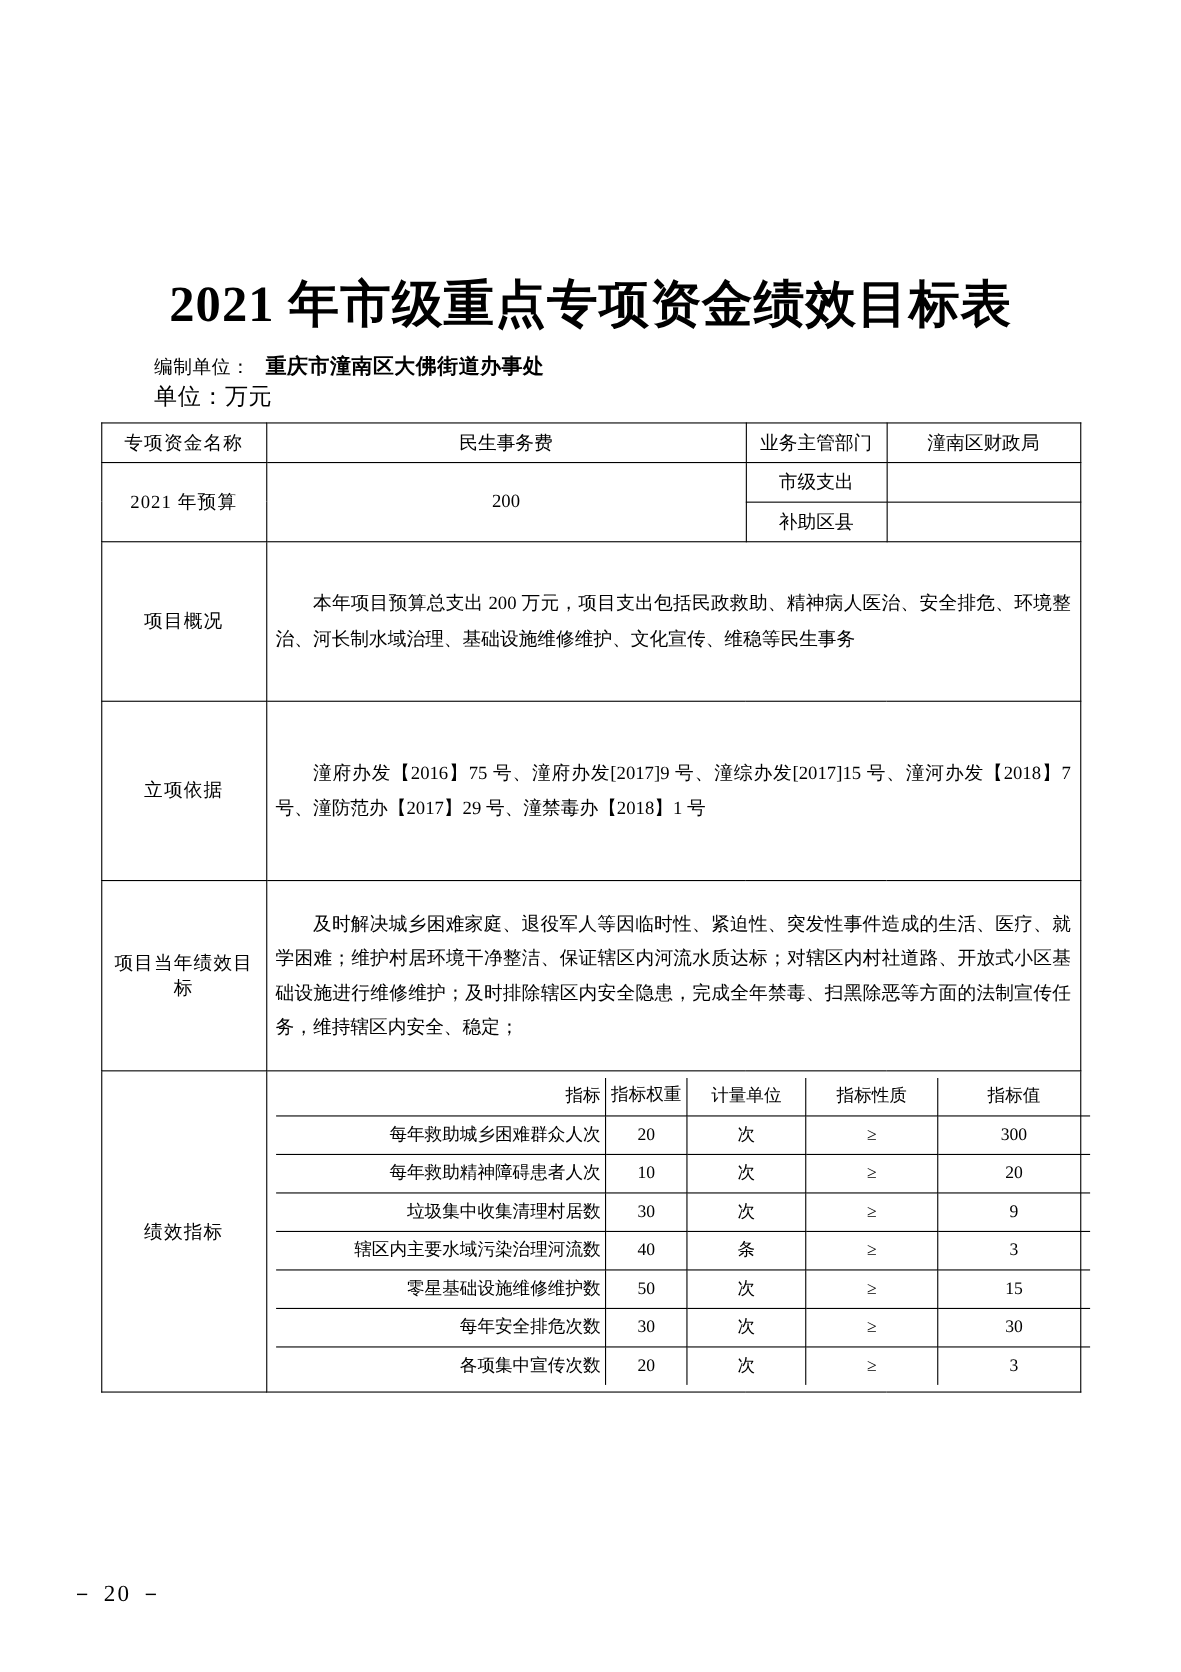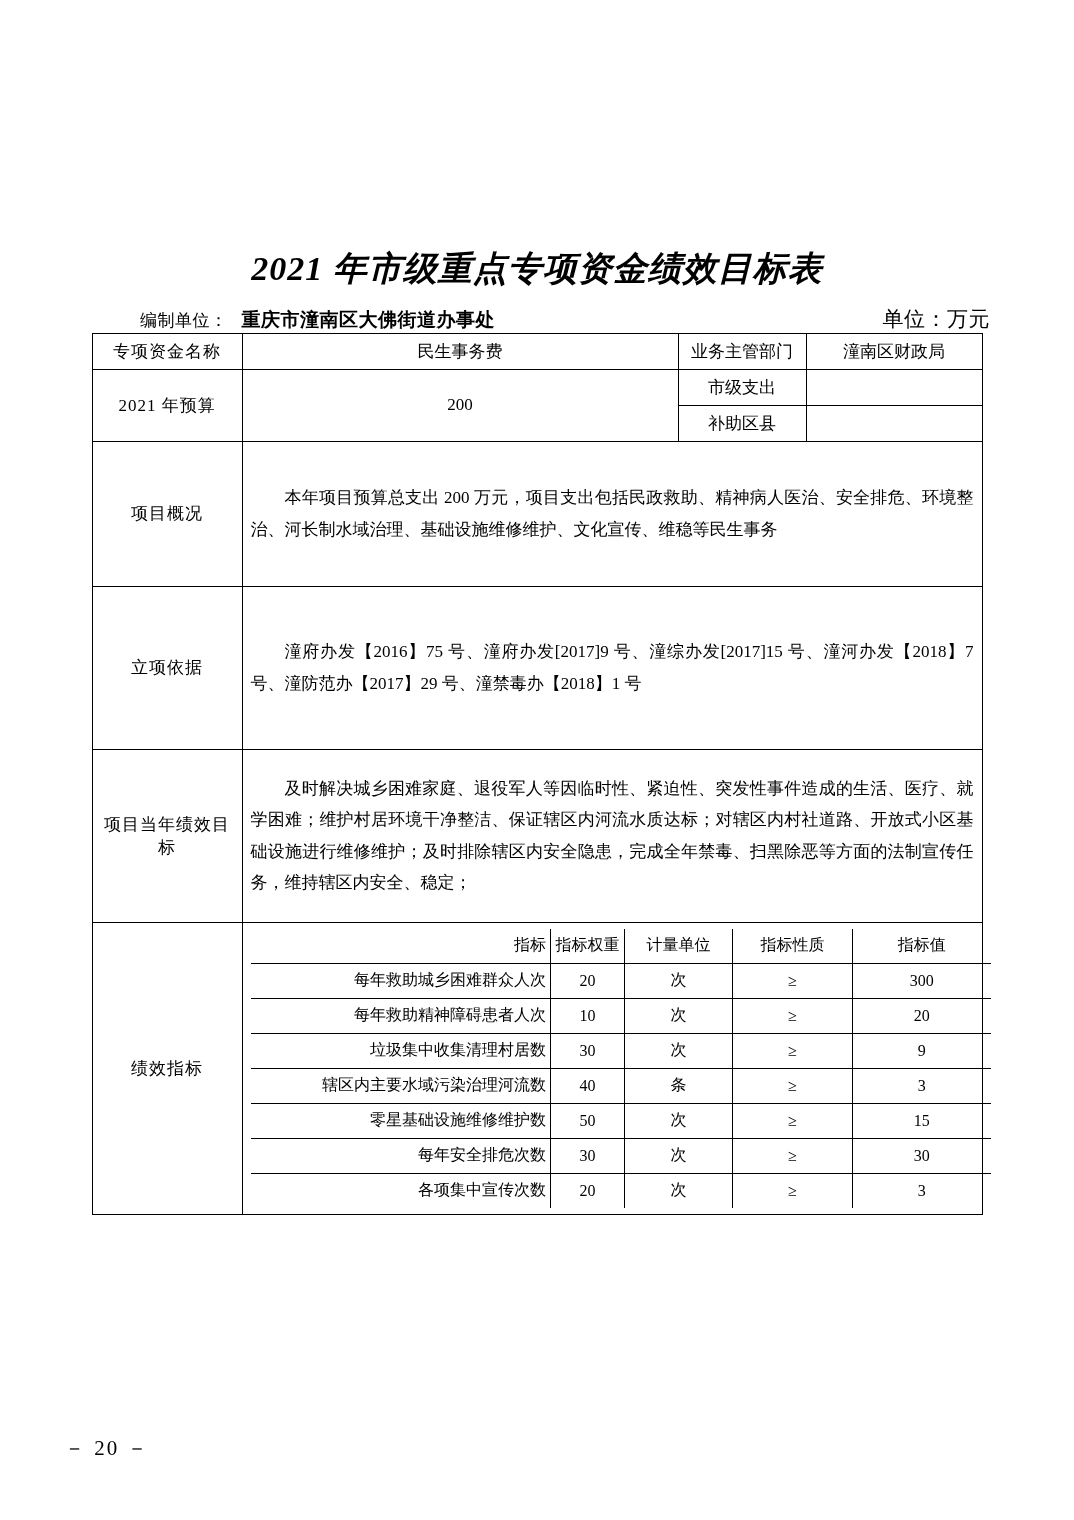--- a/index.html
+++ b/index.html
@@ -20,60 +20,60 @@
     width: 1074px;
     height: 1520px;
     box-sizing: border-box;
     padding: 0 60px;
   }
   .title-block {
     padding-top: 248px;
     text-align: center;
   }
   .title-line1 {
-    font-size: 34px;
+    font-size: 46px;
     font-weight: bold;
     letter-spacing: 1px;
     line-height: 1.25;
-    font-style: italic;
   }
   .title-line2 {
     font-size: 31px;
     font-weight: bold;
     letter-spacing: 1px;
     line-height: 1.35;
   }
   .meta-row {
     margin-top: 14px;
     display: flex;
-    align-items: flex-end;
+    align-items: flex-start;
     justify-content: space-between;
     padding: 0 24px 0 80px;
     font-size: 17px;
+    flex-direction: column;
   }
   .meta-left {
     display: flex;
     align-items: baseline;
   }
   .meta-label {
     font-size: 17px;
     letter-spacing: 0.5px;
   }
   .meta-value {
     font-size: 19px;
     font-weight: bold;
     margin-left: 14px;
     letter-spacing: 0.5px;
   }
   .meta-right {
     font-size: 21px;
     letter-spacing: 0.5px;
   }
   table.main {
-    margin: 0 auto 0 auto;
+    margin: 10px auto 0 auto;
     border-collapse: collapse;
     width: 890px;
     table-layout: fixed;
   }
   table.main td {
     border: 1px solid #000000;
     font-size: 17px;
     padding: 6px 8px;
     vertical-align: middle;
   }

